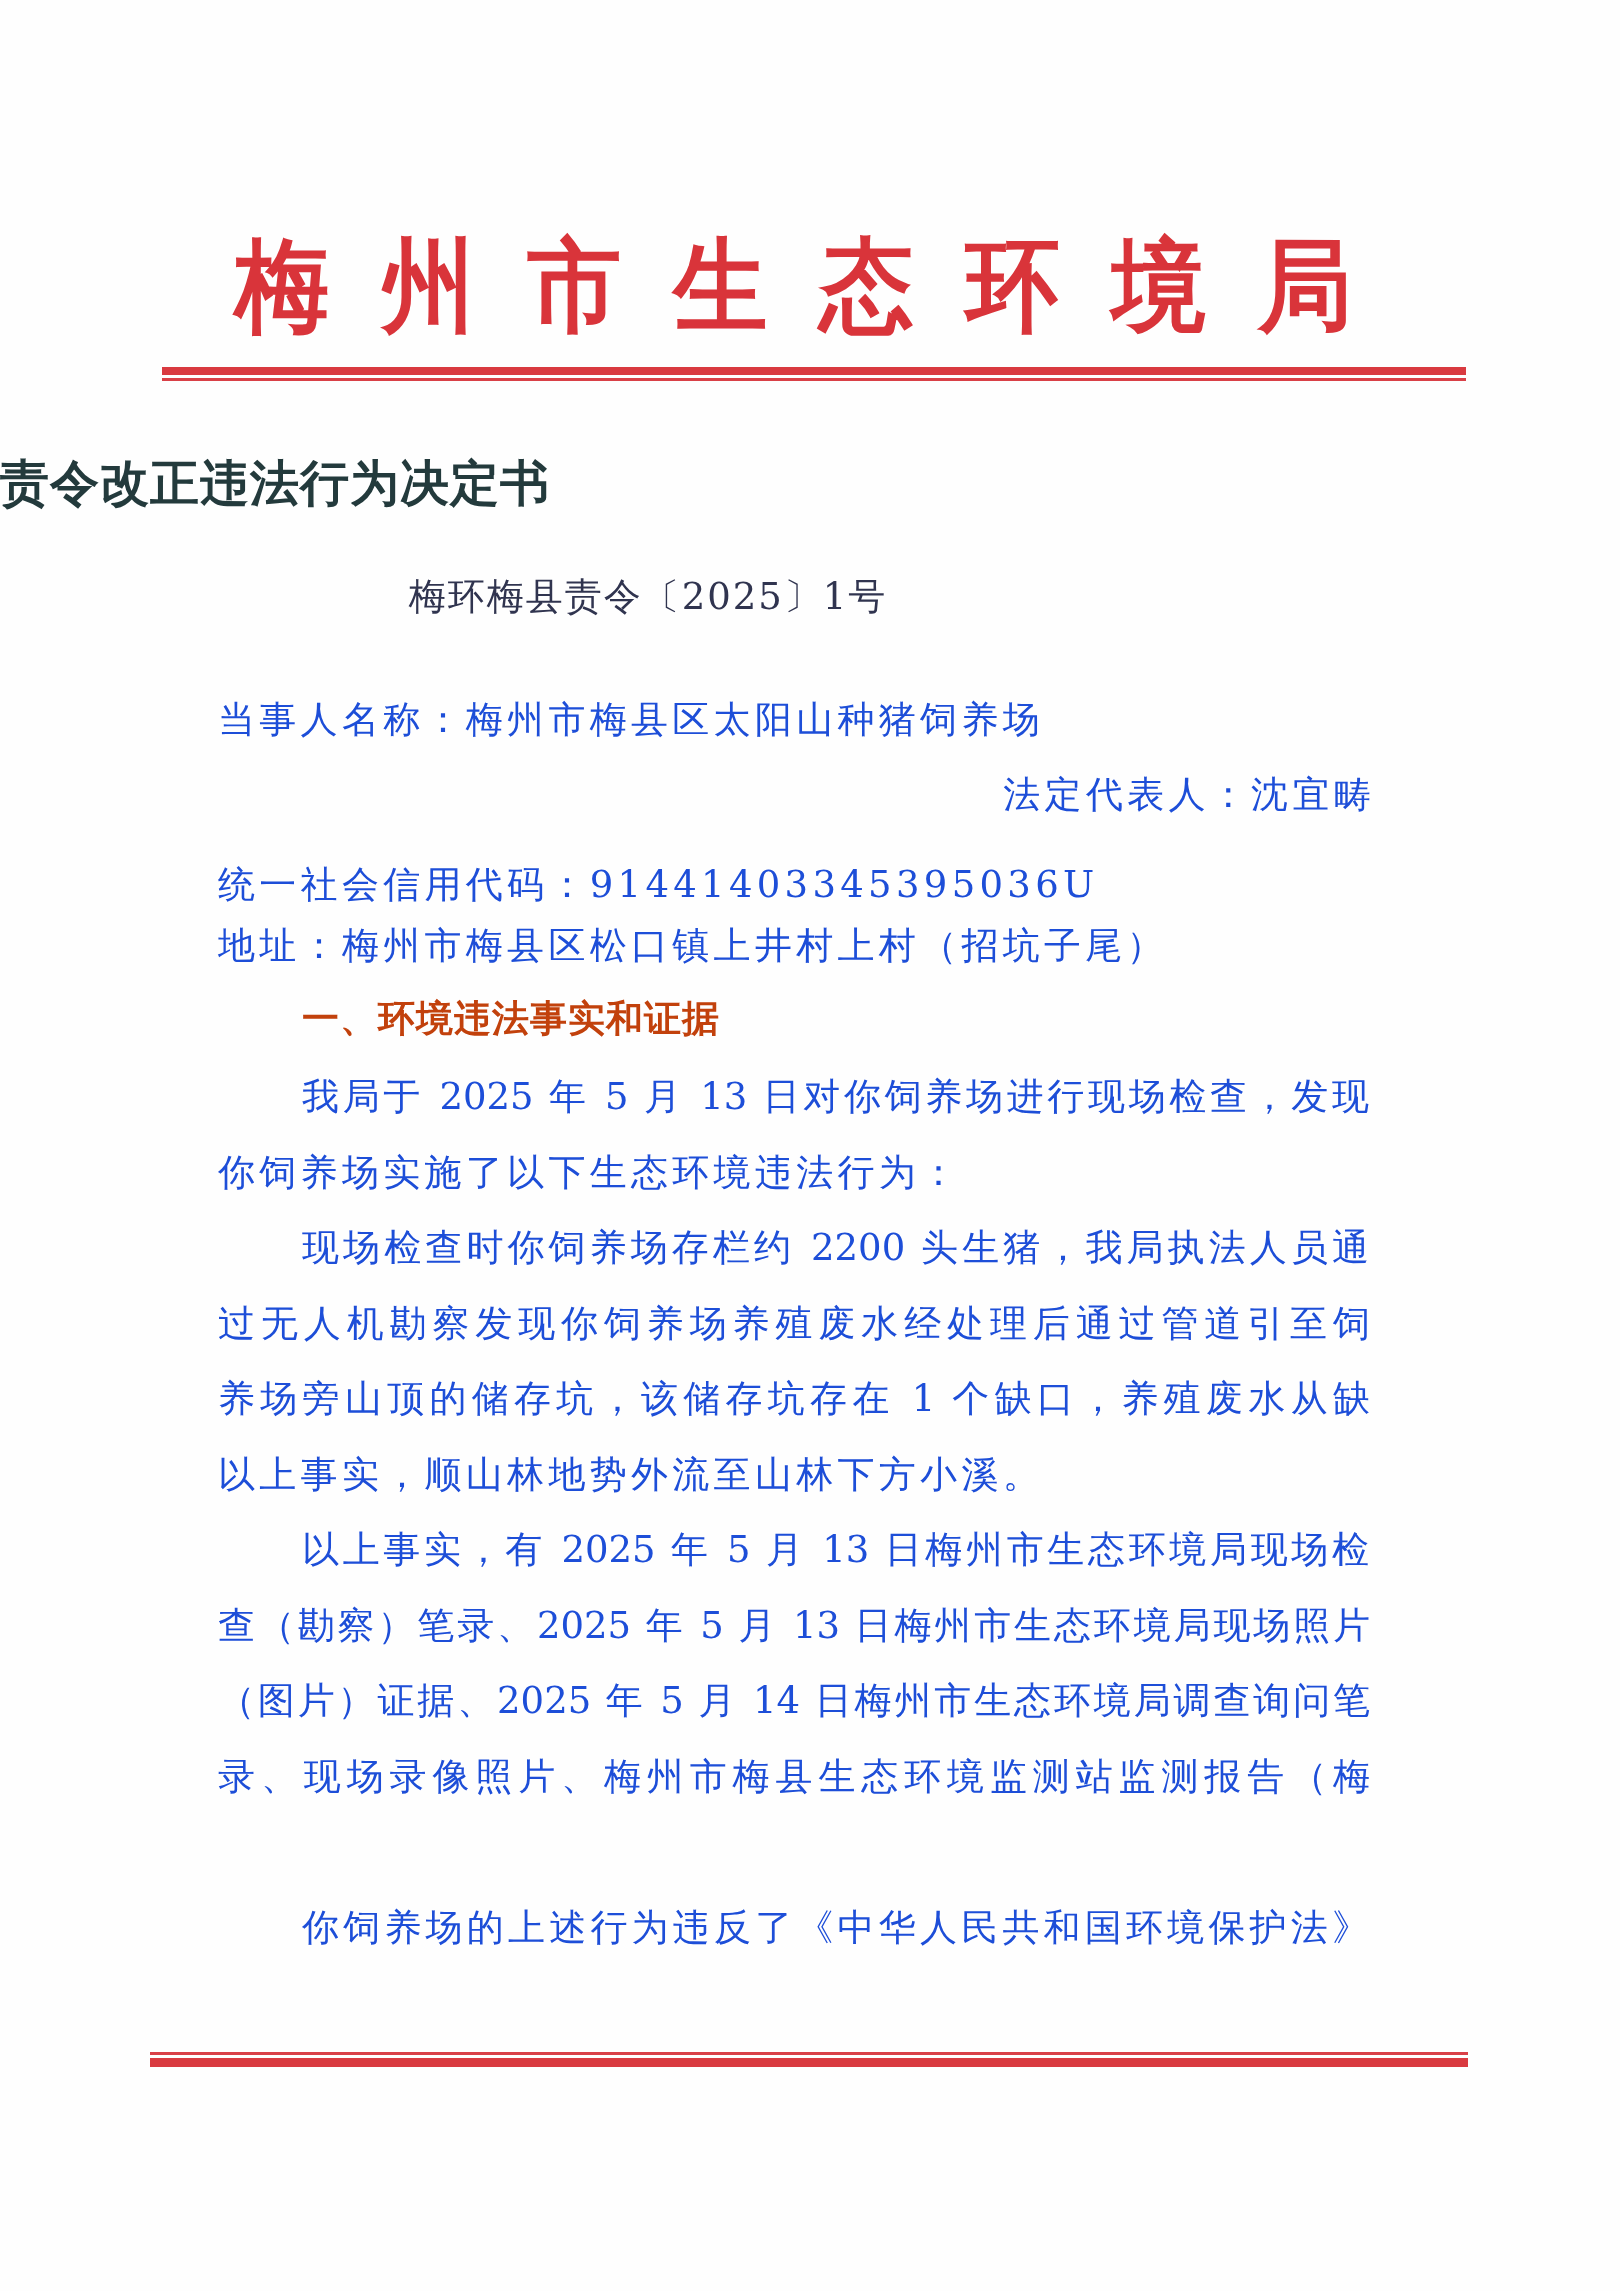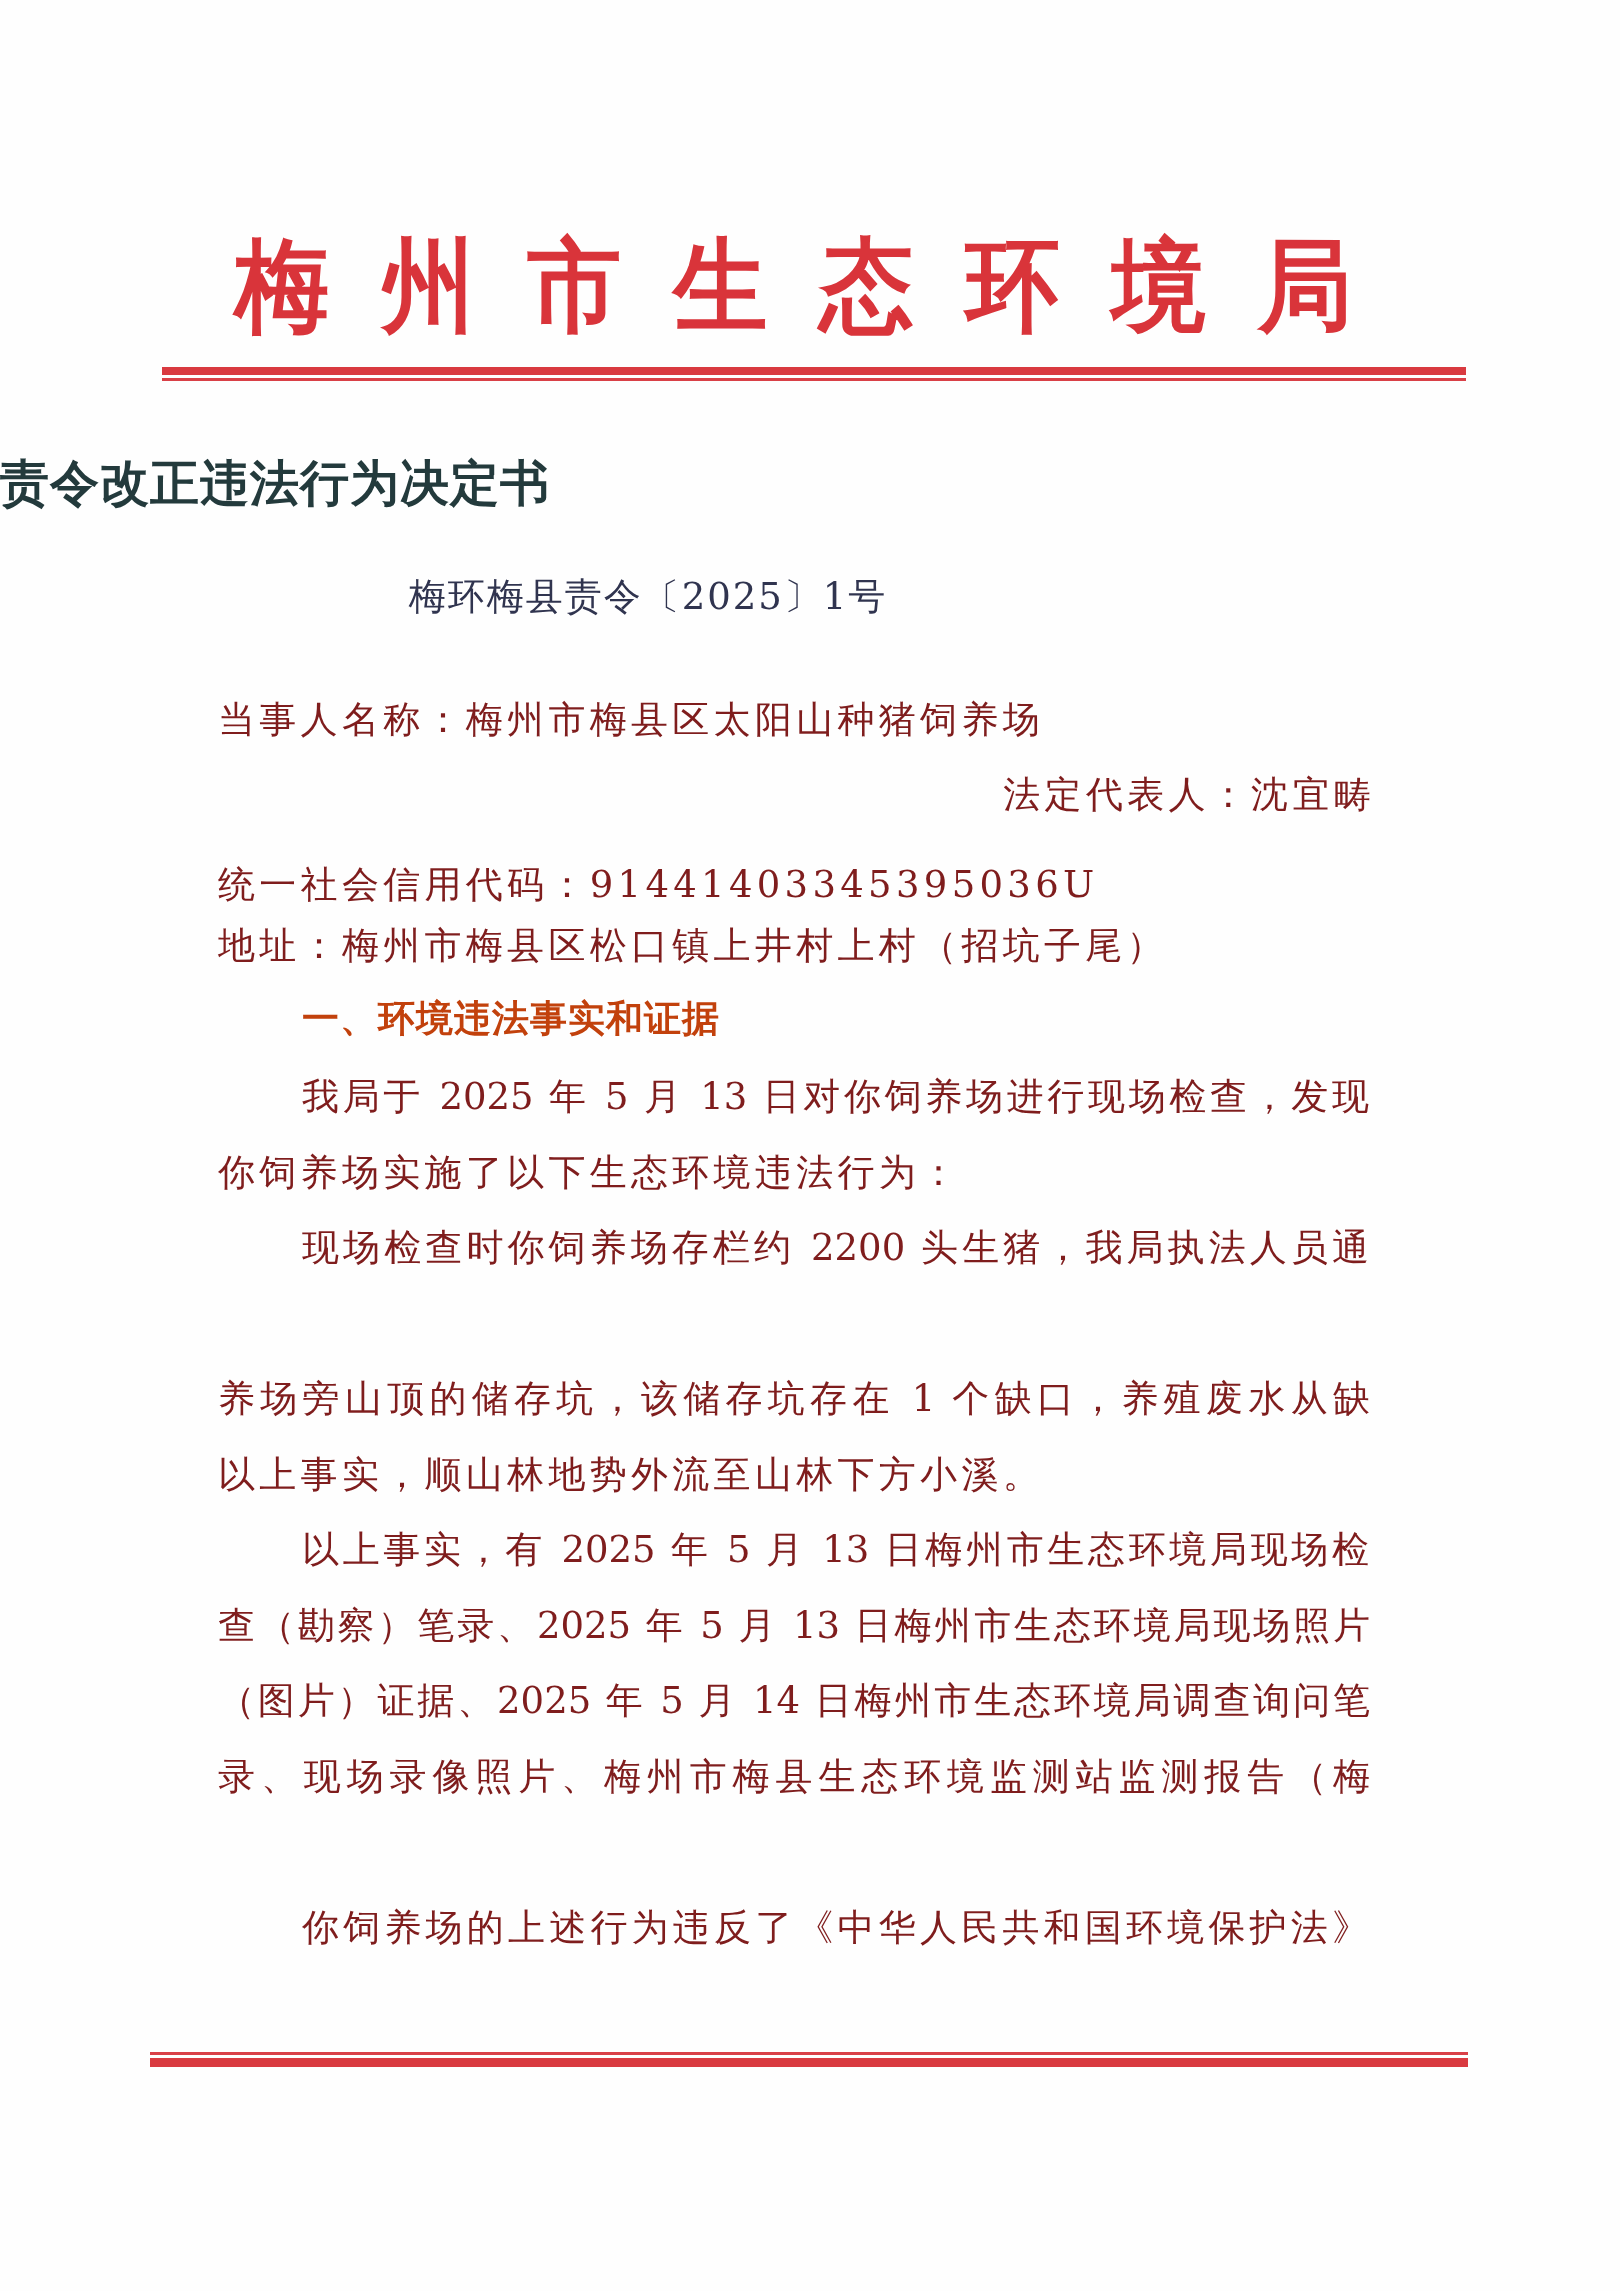--- a/index.html
+++ b/index.html
@@ -93,21 +93,21 @@
   }
 
   
   .line {
     position: absolute;
     left: 218px;
     width: 1157px;
     font-size: 37px;
     line-height: 55px;
     white-space: nowrap;
-    color: #7f1d1d;
+    color: #1d4ed8;
     letter-spacing: 4.3px;
   }
   .line.indent { left: 302px; }
   .line.heading {
     font-family: Liberation Mono, monospace;
     font-weight: bold;
     letter-spacing: 1px;
     color: #c2410c;
     left: 302px;
   }
@@ -147,20 +147,21 @@
   <div class="line" style="top:767px;text-align:right;"><span>法定代表人：</span><span>沈宜畴</span></div>
   <div class="line" style="top:857px;"><span>统一社会信用代码：</span><span>91441403345395036U</span></div>
   <div class="line" style="top:918px;"><span>地址：</span><span>梅州市梅县区松口镇上井村上村（招坑子尾）</span></div>
 
   <div class="line heading" style="top:994px;">一、环境违法事实和证据</div>
 
   <div class="line indent justify" style="top:1069px;">我局于 2025 年 5 月 13 日对你饲养场进行现场检查，发现</div>
   <div class="line" style="top:1145px;">你饲养场实施了以下生态环境违法行为：</div>
 
   <div class="line indent justify" style="top:1220px;">现场检查时你饲养场存栏约 2200 头生猪，我局执法人员通</div>
+  <div class="line justify" style="top:1296px;">过无人机勘察发现你饲养场养殖废水经处理后通过管道引至饲</div>
   <div class="line justify" style="top:1371px;">养场旁山顶的储存坑，该储存坑存在 1 个缺口，养殖废水从缺</div>
   <div class="line" style="top:1447px;">以上事实，顺山林地势外流至山林下方小溪。</div>
 
   <div class="line indent justify" style="top:1522px;">以上事实，有 2025 年 5 月 13 日梅州市生态环境局现场检</div>
   <div class="line justify" style="top:1598px;">查（勘察）笔录、2025 年 5 月 13 日梅州市生态环境局现场照片</div>
   <div class="line justify" style="top:1673px;">（图片）证据、2025 年 5 月 14 日梅州市生态环境局调查询问笔</div>
   <div class="line justify" style="top:1749px;">录、现场录像照片、梅州市梅县生态环境监测站监测报告（梅</div>
 
   <div class="line indent justify" style="top:1900px;">你饲养场的上述行为违反了《中华人民共和国环境保护法》</div>
 

